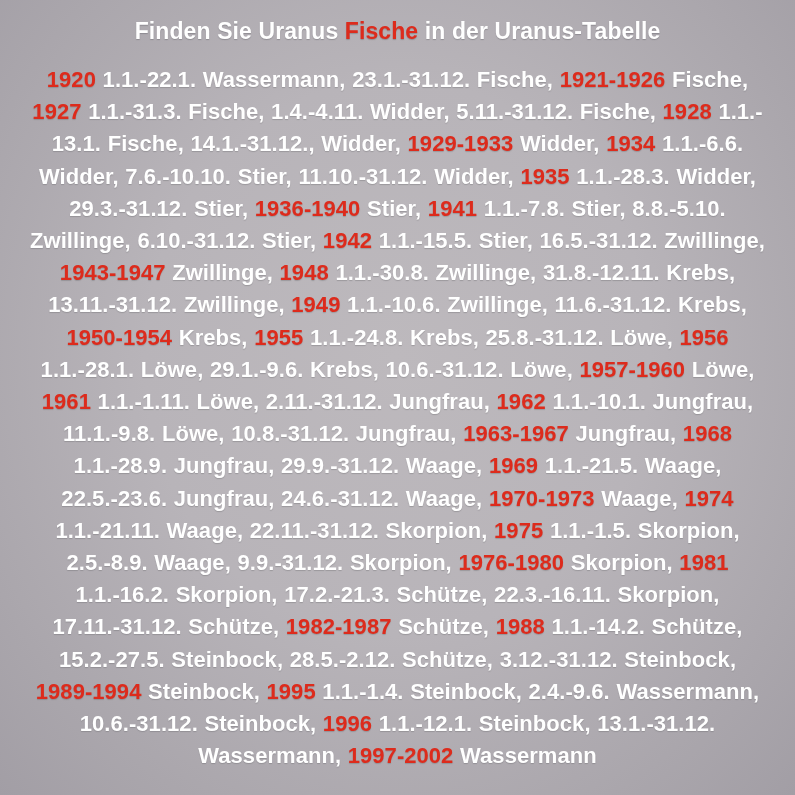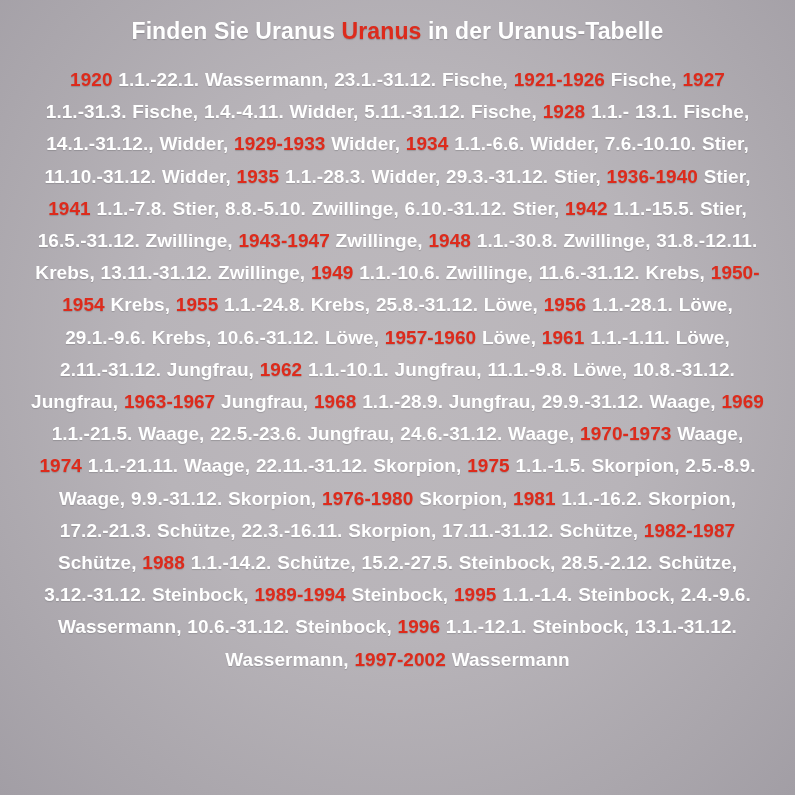--- a/index.html
+++ b/index.html
@@ -30,38 +30,38 @@
     margin: 2px 0 18px 0;
     text-shadow: 0 1px 1px rgba(80,80,85,0.35);
   }
   .title .hl {
     color: #dd2b1c;
   }
   .body-text {
     text-align: center;
     color: #ffffff;
     font-weight: bold;
-    font-size: 19px;
+    font-size: 22px;
     line-height: 32.2px;
     letter-spacing: 0.05px;
     padding: 0 8px;
     text-shadow: 0 1px 1px rgba(85,85,90,0.30);
     word-spacing: 0.5px;
   }
   .body-text .hl {
     color: #dd2b1c;
   }
   .body-text .seg {
     white-space: normal;
   }
 </style>
 </head>
 <body>
 
 <div class="page">
 
   <h1 class="title">
-    <span>Finden Sie Uranus </span><span class="hl">Uranus</span><span> in der Uranus-Tabelle</span>
+    <span>Finden Sie Uranus </span><span class="hl">Fische</span><span> in der Uranus-Tabelle</span>
   </h1>
 
   <div class="body-text" id="table-body"><span class="seg hl">1920</span><span class="seg"> 1.1.-22.1. Wassermann, 23.1.-31.12. Fische, </span><span class="seg hl">1921-1926</span><span class="seg"> Fische, </span><span class="seg hl">1927</span><span class="seg"> 1.1.-31.3. Fische, 1.4.-4.11. Widder, 5.11.-31.12. Fische, </span><span class="seg hl">1928</span><span class="seg"> 1.1.- 13.1. Fische, 14.1.-31.12., Widder, </span><span class="seg hl">1929-1933</span><span class="seg"> Widder, </span><span class="seg hl">1934</span><span class="seg"> 1.1.-6.6. Widder, 7.6.-10.10. Stier, 11.10.-31.12. Widder, </span><span class="seg hl">1935</span><span class="seg"> 1.1.-28.3. Widder, 29.3.-31.12. Stier, </span><span class="seg hl">1936-1940</span><span class="seg"> Stier, </span><span class="seg hl">1941</span><span class="seg"> 1.1.-7.8. Stier, 8.8.-5.10. Zwillinge, 6.10.-31.12. Stier, </span><span class="seg hl">1942</span><span class="seg"> 1.1.-15.5. Stier, 16.5.-31.12. Zwillinge, </span><span class="seg hl">1943-1947</span><span class="seg"> Zwillinge, </span><span class="seg hl">1948</span><span class="seg"> 1.1.-30.8. Zwillinge, 31.8.-12.11. Krebs, 13.11.-31.12. Zwillinge, </span><span class="seg hl">1949</span><span class="seg"> 1.1.-10.6. Zwillinge, 11.6.-31.12. Krebs, </span><span class="seg hl">1950-1954</span><span class="seg"> Krebs, </span><span class="seg hl">1955</span><span class="seg"> 1.1.-24.8. Krebs, 25.8.-31.12. Löwe, </span><span class="seg hl">1956</span><span class="seg"> 1.1.-28.1. Löwe, 29.1.-9.6. Krebs, 10.6.-31.12. Löwe, </span><span class="seg hl">1957-1960</span><span class="seg"> Löwe, </span><span class="seg hl">1961</span><span class="seg"> 1.1.-1.11. Löwe, 2.11.-31.12. Jungfrau, </span><span class="seg hl">1962</span><span class="seg"> 1.1.-10.1. Jungfrau, 11.1.-9.8. Löwe, 10.8.-31.12. Jungfrau, </span><span class="seg hl">1963-1967</span><span class="seg"> Jungfrau, </span><span class="seg hl">1968</span><span class="seg"> 1.1.-28.9. Jungfrau, 29.9.-31.12. Waage, </span><span class="seg hl">1969</span><span class="seg"> 1.1.-21.5. Waage, 22.5.-23.6. Jungfrau, 24.6.-31.12. Waage, </span><span class="seg hl">1970-1973</span><span class="seg"> Waage, </span><span class="seg hl">1974</span><span class="seg"> 1.1.-21.11. Waage, 22.11.-31.12. Skorpion, </span><span class="seg hl">1975</span><span class="seg"> 1.1.-1.5. Skorpion, 2.5.-8.9. Waage, 9.9.-31.12. Skorpion, </span><span class="seg hl">1976-1980</span><span class="seg"> Skorpion, </span><span class="seg hl">1981</span><span class="seg"> 1.1.-16.2. Skorpion, 17.2.-21.3. Schütze, 22.3.-16.11. Skorpion, 17.11.-31.12. Schütze, </span><span class="seg hl">1982-1987</span><span class="seg"> Schütze, </span><span class="seg hl">1988</span><span class="seg"> 1.1.-14.2. Schütze, 15.2.-27.5. Steinbock, 28.5.-2.12. Schütze, 3.12.-31.12. Steinbock, </span><span class="seg hl">1989-1994</span><span class="seg"> Steinbock, </span><span class="seg hl">1995</span><span class="seg"> 1.1.-1.4. Steinbock, 2.4.-9.6. Wassermann, 10.6.-31.12. Steinbock, </span><span class="seg hl">1996</span><span class="seg"> 1.1.-12.1. Steinbock, 13.1.-31.12. Wassermann, </span><span class="seg hl">1997-2002</span><span class="seg"> Wassermann</span></div>
 
 </div>
 
 </body></html>

